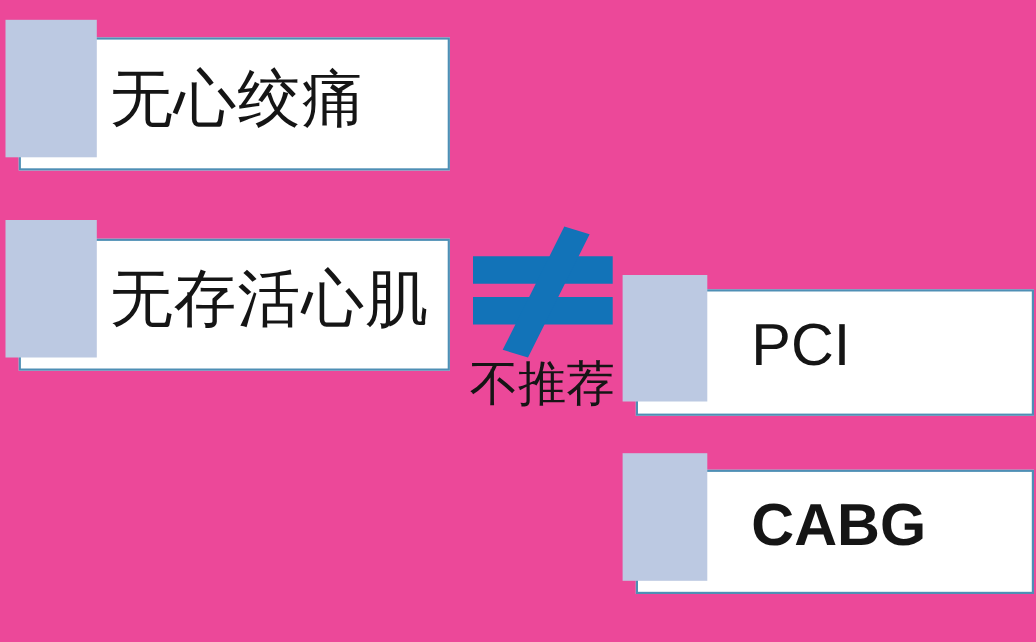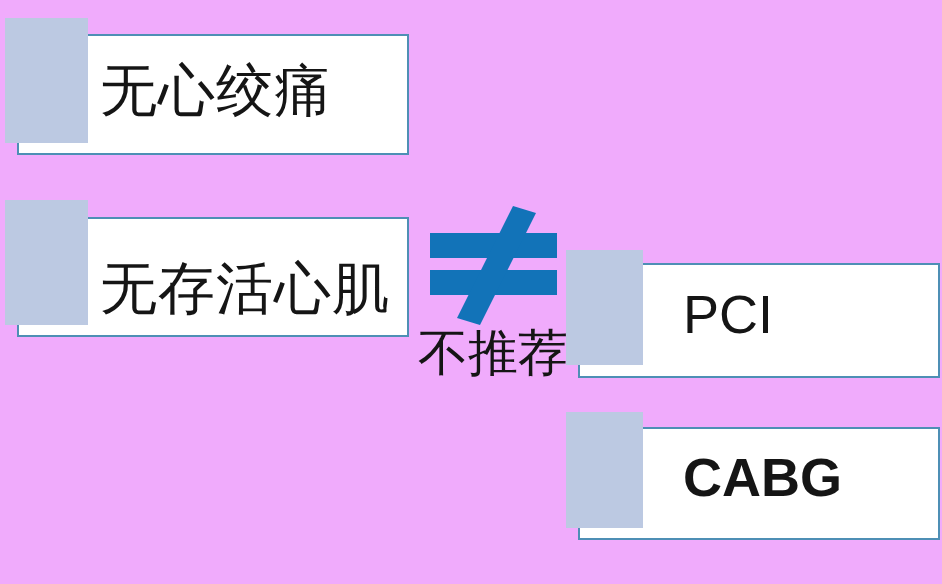--- a/index.html
+++ b/index.html
@@ -7,21 +7,21 @@
     padding: 0;
     background: #ffffff;
   }
   body {
     font-family: "Liberation Sans", "DejaVu Sans", sans-serif;
   }
   #canvas {
     position: relative;
     width: 942px;
     height: 584px;
-    background: #f0abfc;
+    background: #ec4899;
     overflow: hidden;
   }
 
   
   .node { position: absolute; }
 
   .node-swatch {
     position: absolute;
     background: #bcc9e2;
     z-index: 2;
@@ -71,41 +71,41 @@
     left: 0;
     top: 0;
   }
   #neq-caption {
     position: absolute;
     left: 0;
     top: 128px;
     width: 150px;
     text-align: center;
     font-family: "DejaVu Sans", "Liberation Sans", sans-serif;
-    font-size: 50px;
+    font-size: 44px;
     line-height: 1;
     color: #151515;
     white-space: nowrap;
   }
 </style>
 </head>
 <body>
 
 <div id="canvas">
 
   <div class="node">
     <div class="node-frame" style="left:17px; top:34px; width:392px; height:121px;"></div>
     <div class="node-swatch" style="left:5px; top:18px; width:83px; height:125px;"></div>
     <div class="node-label label-cjk" style="left:100px; top:62px;">无心绞痛</div>
   </div>
 
   <div class="node">
     <div class="node-frame" style="left:17px; top:217px; width:392px; height:120px;"></div>
     <div class="node-swatch" style="left:5px; top:200px; width:83px; height:125px;"></div>
-    <div class="node-label label-cjk" style="left:100px; top:244px;margin-top:16px;">无存活心肌</div>
+    <div class="node-label label-cjk" style="left:100px; top:244px;">无存活心肌</div>
   </div>
 
   <div id="neq-group">
     <svg id="neq-svg" width="150" height="130" viewBox="0 0 150 130">
 
       <polygon points="12,33 139,33 139,58 12,58" fill="#1273b8"></polygon>
 
       <polygon points="12,70 139,70 139,95 12,95" fill="#1273b8"></polygon>
 
       <polygon points="95,6 118,13 62,125 39,118" fill="#1273b8"></polygon>

